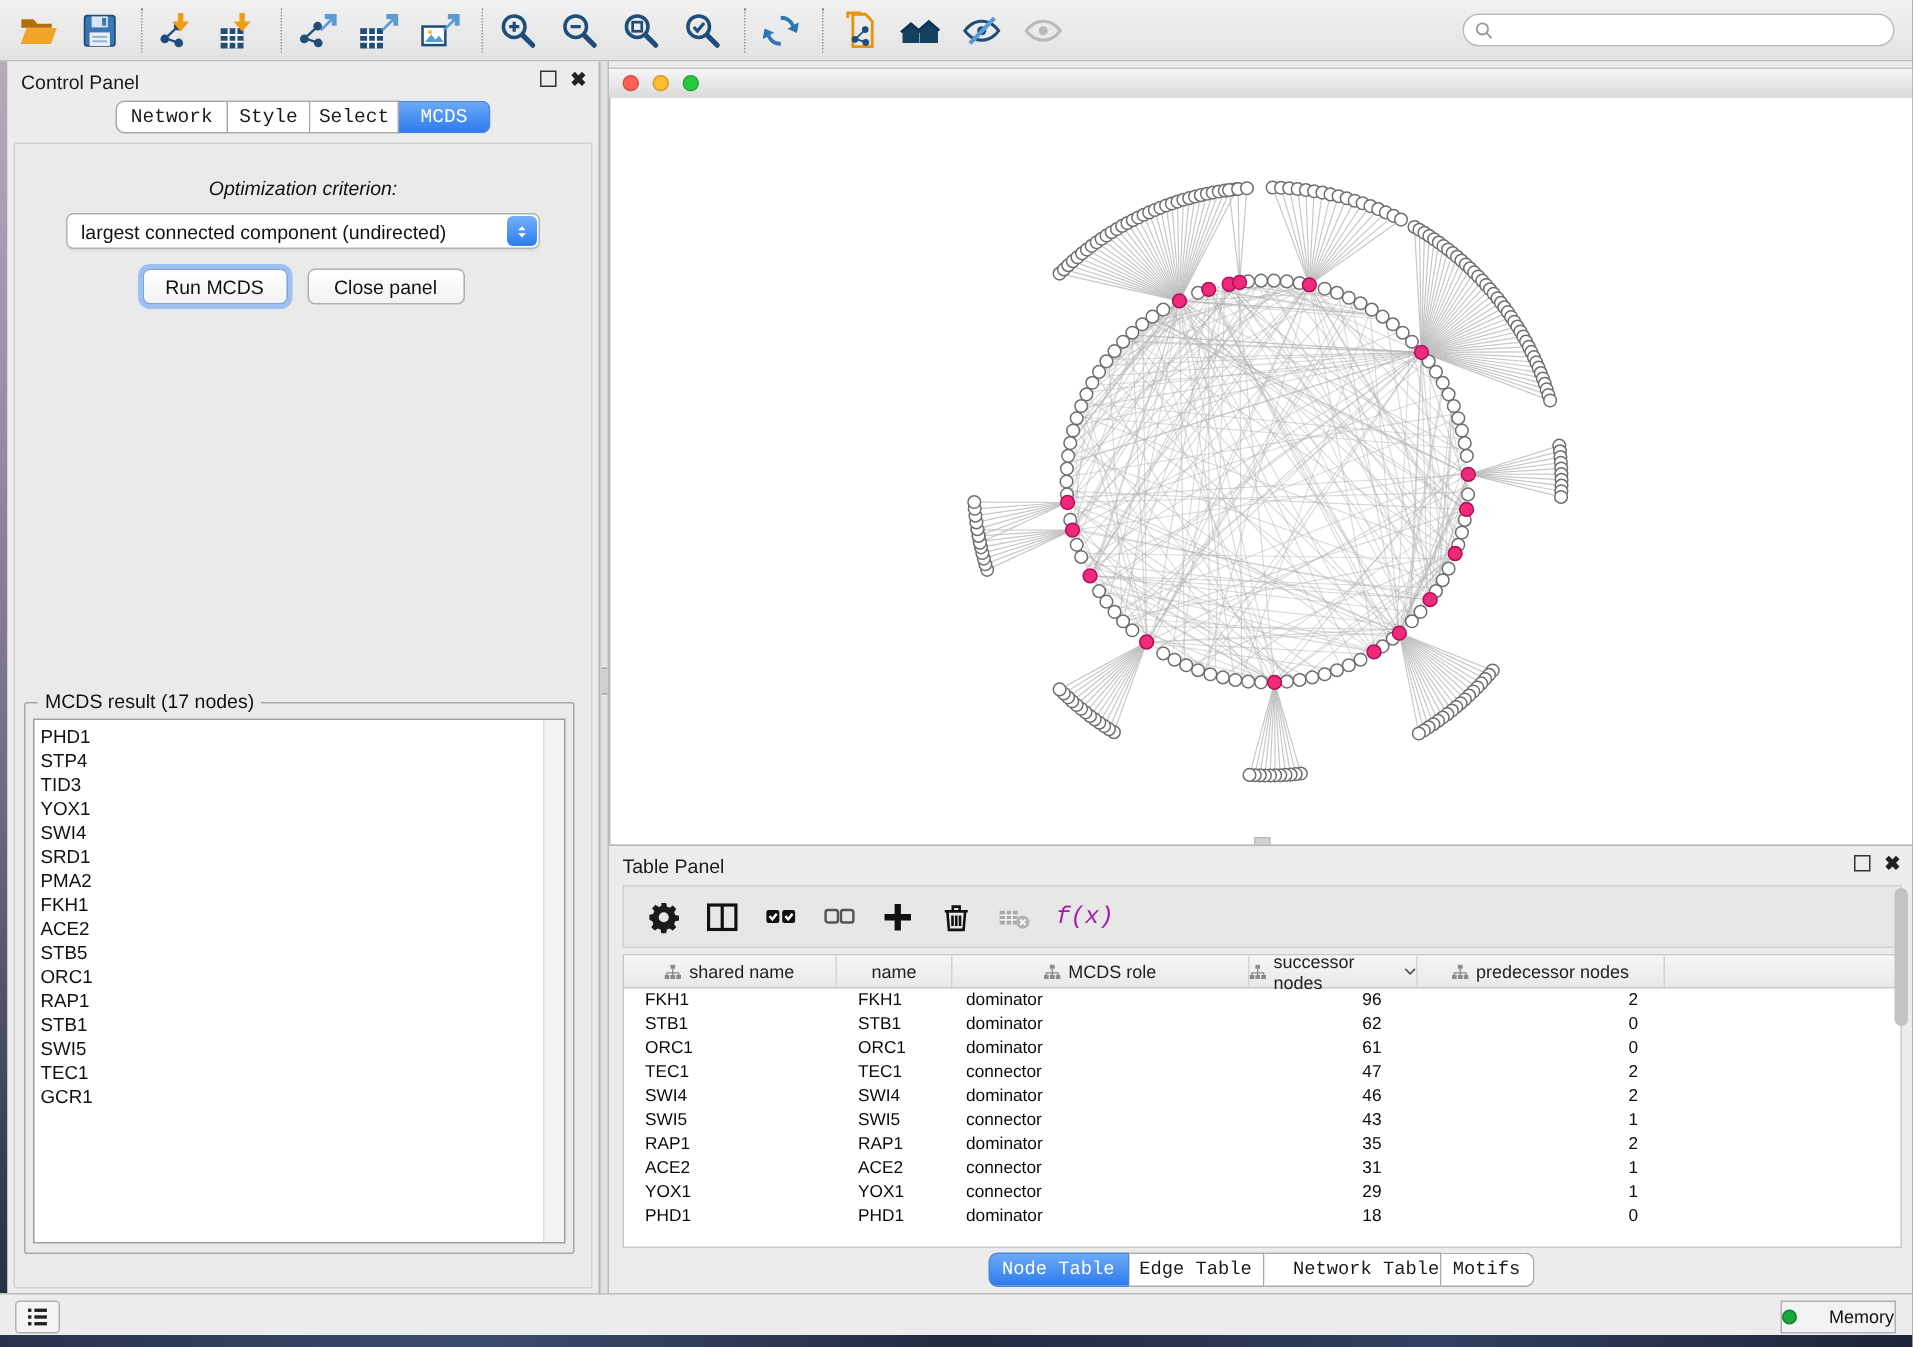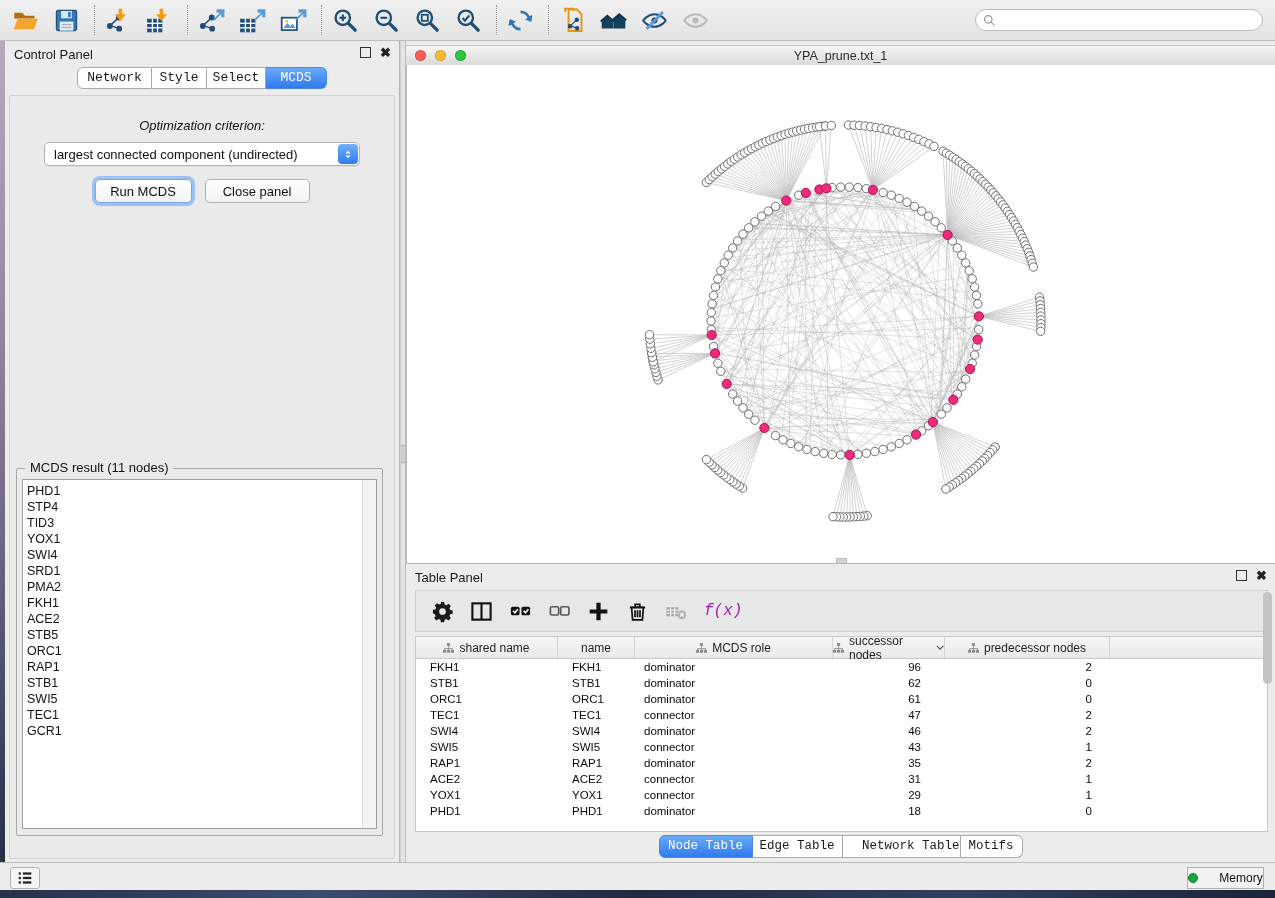--- a/index.html
+++ b/index.html
@@ -299,21 +299,21 @@
           <svg viewBox="0 0 16 12" width="12" height="11">
               <path d="M4.6 4.6L8 1l3.4 3.6zM4.6 7.4L8 11l3.4-3.6z" fill="#fff"></path>
             </svg>
         </span>
       </div>
       <div id="btn-row">
         <div class="push-btn" id="run-btn">Run MCDS</div>
         <div class="push-btn" id="close-btn">Close panel</div>
       </div>
       <div id="result-group">
-        <span id="result-legend">MCDS result (11 nodes)</span>
+        <span id="result-legend">MCDS result (17 nodes)</span>
         <div id="result-list">
           <div id="result-items">
               <div class="result-item">PHD1</div>
               <div class="result-item">STP4</div>
               <div class="result-item">TID3</div>
               <div class="result-item">YOX1</div>
               <div class="result-item">SWI4</div>
               <div class="result-item">SRD1</div>
               <div class="result-item">PMA2</div>
               <div class="result-item">FKH1</div>
@@ -336,21 +336,20 @@
       <div class="grip"></div>
     </div>
 
   <div id="network-view">
     <div id="net-titlebar">
       <span class="traffic" id="traffic-lights">
           <span class="light" style="background: rgb(255, 95, 87); border: 1px solid rgba(0, 0, 0, 0.18);"></span>
           <span class="light" style="background: rgb(254, 188, 46); border: 1px solid rgba(0, 0, 0, 0.18);"></span>
           <span class="light" style="background: rgb(40, 200, 64); border: 1px solid rgba(0, 0, 0, 0.18);"></span>
         </span>
-      <div id="net-title">YPA_prune.txt_1</div>
     </div>
     <div id="net-canvas">
       <svg id="graph-svg" width="869" height="498">
           <g>
             <line x1="379.3" y1="135.6" x2="304.4" y2="246.3" stroke="#b3b3b3" stroke-width="0.75" opacity="0.5"></line>
             <line x1="379.3" y1="135.6" x2="306.4" y2="230.9" stroke="#b3b3b3" stroke-width="0.75" opacity="0.5"></line>
             <line x1="379.3" y1="135.6" x2="333.7" y2="171.8" stroke="#b3b3b3" stroke-width="0.75" opacity="0.5"></line>
             <line x1="379.3" y1="135.6" x2="324.9" y2="184.1" stroke="#b3b3b3" stroke-width="0.75" opacity="0.5"></line>
             <line x1="379.3" y1="135.6" x2="517.3" y2="148.0" stroke="#b3b3b3" stroke-width="0.75" opacity="0.5"></line>
             <line x1="379.3" y1="135.6" x2="307.8" y2="224.3" stroke="#b3b3b3" stroke-width="0.75" opacity="0.5"></line>

